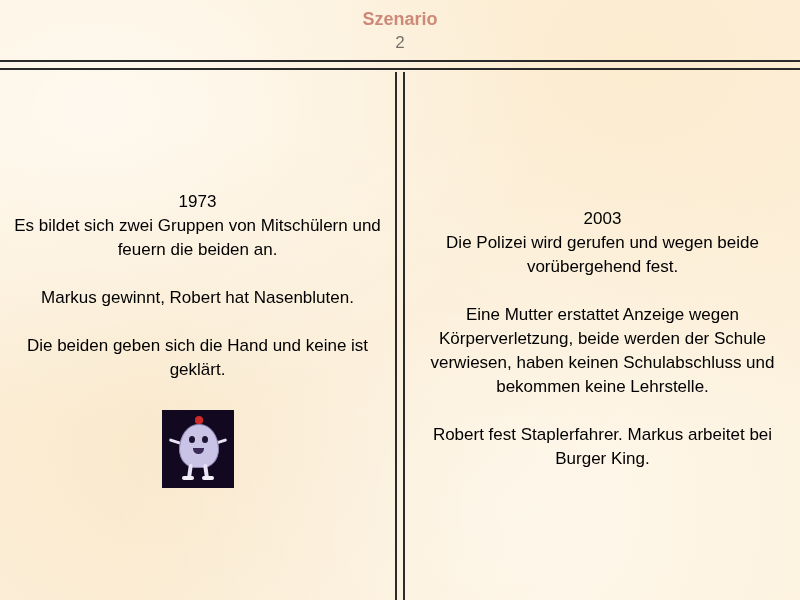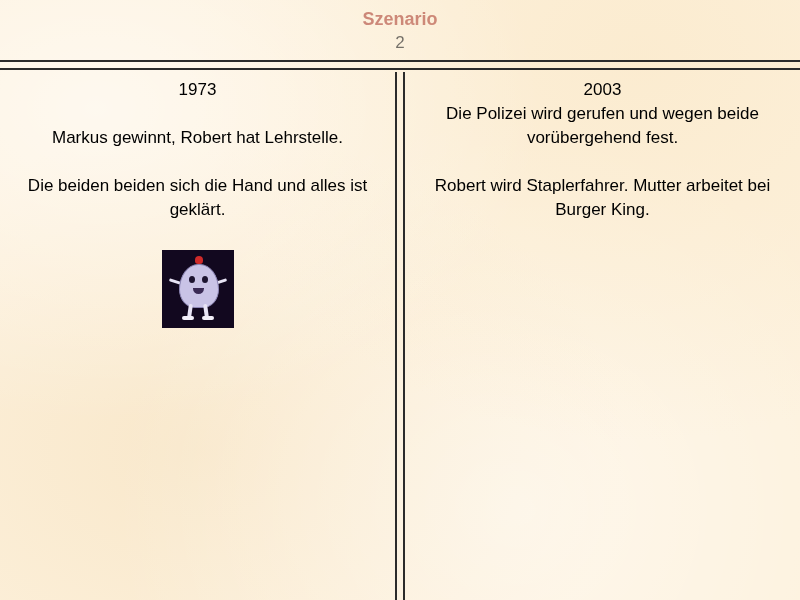--- a/index.html
+++ b/index.html
@@ -55,20 +55,21 @@
     border-top: 2px solid #2b2b2b;
     border-bottom: 2px solid #2b2b2b;
   }
   .columns {
     position: absolute;
     top: 72px;
     left: 0;
     right: 0;
     bottom: 0;
     display: flex;
+    align-items: center;
   }
   .col {
     flex: 1 1 0;
     padding: 6px 14px 0 14px;
     box-sizing: border-box;
   }
   .col-left {
     text-align: center;
   }
   .col-right {
@@ -188,22 +189,23 @@
     <div class="slide-title">Szenario</div>
     <div class="slide-number">2</div>
   </div>
 
   <div class="double-rule"></div>
 
   <div class="columns">
 
     <div class="col col-left">
       <p class="year">1973</p>
-      <p class="para spacer-before">Markus gewinnt, Robert hat Lehrstelle.</p>
-      <p class="para spacer-before">Die beiden beiden sich die Hand und alles ist geklärt.</p>
+      <p class="para">Es bildet sich zwei Gruppen von Mitschülern und feuern die beiden an.</p>
+      <p class="para spacer-before">Markus gewinnt, Robert hat Nasenbluten.</p>
+      <p class="para spacer-before">Die beiden geben sich die Hand und keine ist geklärt.</p>
 
       <div class="clipart-wrap">
         <div class="clipart">
           <div class="ch-hat"></div>
           <div class="ch-arm left"></div>
           <div class="ch-arm right"></div>
           <div class="ch-body"></div>
           <div class="ch-eye left"></div>
           <div class="ch-eye right"></div>
           <div class="ch-mouth"></div>
@@ -213,17 +215,18 @@
           <div class="ch-foot right"></div>
         </div>
       </div>
     </div>
 
     <div class="col-divider"></div>
 
     <div class="col col-right">
       <p class="year">2003</p>
       <p class="para">Die Polizei wird gerufen und wegen beide vorübergehend fest.</p>
-      <p class="para spacer-before">Robert wird Staplerfahrer. Mutter arbeitet bei Burger King.</p>
+      <p class="para spacer-before">Eine Mutter erstattet Anzeige wegen Körperverletzung, beide werden der Schule verwiesen, haben keinen Schulabschluss und bekommen keine Lehrstelle.</p>
+      <p class="para spacer-before">Robert fest Staplerfahrer. Markus arbeitet bei Burger King.</p>
     </div>
 
   </div>
 </div>
 
 </body></html>

